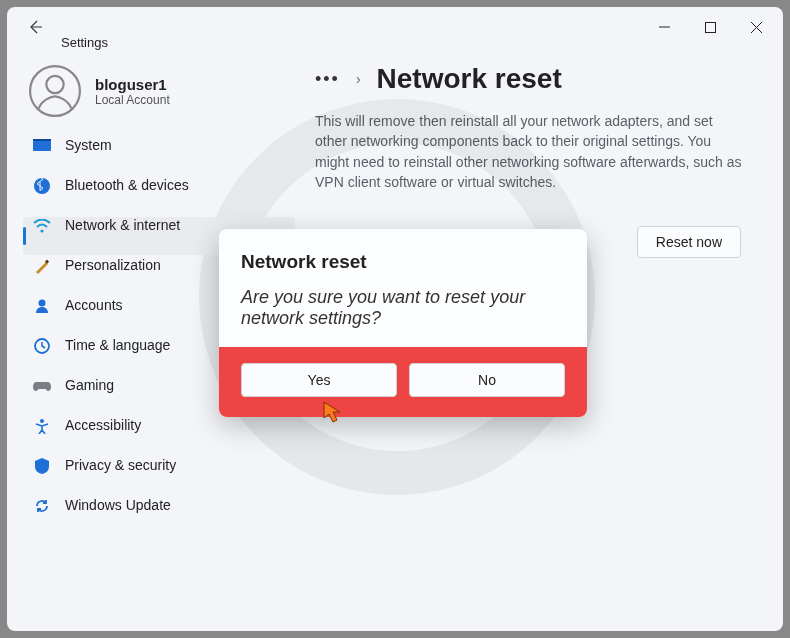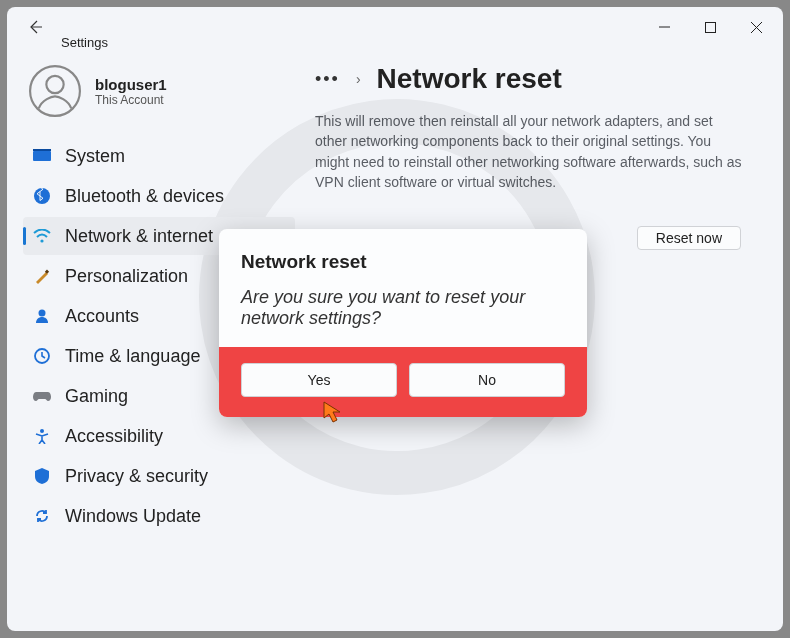--- a/index.html
+++ b/index.html
@@ -13,32 +13,32 @@
 .body { display:flex; height:calc(100% - 40px); }
 .sidebar { width:300px; padding:0 12px 0 16px; overflow:hidden; }
 .user-row { display:flex; align-items:center; padding:18px 6px 20px 6px; gap:14px; }
 .avatar { width:52px; height:52px; color:#555; }
 .user-name { font-size:15px; font-weight:600; color:#222; }
 .user-sub { font-size:12px; color:#555; }
 .search { position:relative; margin:0 0 18px 0; }
 .search input { width:100%; height:34px; background:#fbfcfd; border:1px solid #d6d8dc; border-bottom:2px solid #888; border-radius:4px; padding:0 34px 0 10px; font-size:14px; color:#333; outline:none; }
 .search-icon { position:absolute; right:8px; top:7px; color:#444; }
 .nav { display:flex; flex-direction:column; gap:2px; }
-.nav-item { display:flex; align-items:center; height:38px; padding:0 10px; border-radius:4px; gap:14px; font-size:18px; color:#222; position:relative; }
+.nav-item { display:flex; align-items:flex-start; height:38px; padding:0 10px; border-radius:4px; gap:14px; font-size:14px; color:#222; position:relative; }
 .nav-item.sel { background:#e9ebef; }
 .nav-item.sel::before { content:""; position:absolute; left:0; top:10px; width:3px; height:18px; background:#1976d2; border-radius:2px; }
 .ico { width:18px; height:18px; display:flex; align-items:center; justify-content:center; }
 .main { flex:1; padding:16px 36px 0 8px; color:#333; }
 .breadcrumb { display:flex; align-items:center; gap:16px; margin-bottom:12px; }
 .bc-more { font-size:18px; color:#333; letter-spacing:2px; }
 .bc-chev { color:#666; font-size:14px; }
 .page-title { font-size:28px; font-weight:600; color:#222; }
 .desc { margin-top:16px; font-size:14px; line-height:1.45; color:#5a5e65; max-width:430px; }
 .reset-row { margin-top:34px; display:flex; justify-content:flex-end; padding-right:6px; }
-.reset-btn { height:24px; padding:0 18px; background:#fbfcfd; border:1px solid #d0d2d6; border-radius:4px; font-size:14px; color:#222; cursor:default; }
+.reset-btn { height:32px; padding:0 18px; background:#fbfcfd; border:1px solid #d0d2d6; border-radius:4px; font-size:14px; color:#222; cursor:default; }
 .dialog { position:absolute; left:212px; top:222px; width:368px; background:#fcfdfe; border-radius:8px; box-shadow:0 8px 28px rgba(0,0,0,0.25); overflow:hidden; }
 .dlg-body { padding:22px 22px 18px 22px; }
 .dlg-title { font-size:19px; font-weight:600; color:#222; margin-bottom:14px; }
 .dlg-msg { font-size:18px; color:#333;font-style:italic; }
 .dlg-btns { background:#ef4444; padding:16px 22px 20px 22px; display:flex; gap:12px; }
 .dlg-btn { flex:1; height:34px; background:#fbfcfd; border:1px solid #d0d2d6; border-radius:4px; font-size:14px; color:#222; cursor:default; }
 .cursor { position:absolute; left:315px; top:393px; width:26px; height:26px; pointer-events:none; }
 .watermark { position:absolute; top:70px; left:170px; width:440px; height:440px; opacity:.05; pointer-events:none; transform:rotate(-8deg); }
 </style>
 </head>
@@ -81,21 +81,21 @@
   <div class="body">
     <div class="sidebar">
       <div class="user-row">
         <svg class="avatar" viewBox="0 0 48 48">
             <circle cx="24" cy="24" r="23" fill="none" stroke="#888" stroke-width="2"></circle>
             <circle cx="24" cy="18" r="8" fill="none" stroke="#888" stroke-width="2"></circle>
             <path d="M9 40c3-8 12-11 15-11s12 3 15 11" fill="none" stroke="#888" stroke-width="2"></path>
           </svg>
         <div>
           <div class="user-name">bloguser1</div>
-          <div class="user-sub">This Account</div>
+          <div class="user-sub">Local Account</div>
         </div>
       </div>
 
 
       <div class="nav">
         <div class="nav-item">
           <span class="ico">
               <svg width="18" height="14" viewBox="0 0 18 14">
                 <rect x="0" y="2" width="18" height="10" rx="1" fill="#1e6fd6"></rect>
                 <rect x="0" y="0" width="18" height="2" fill="#0a4a9e"></rect>

